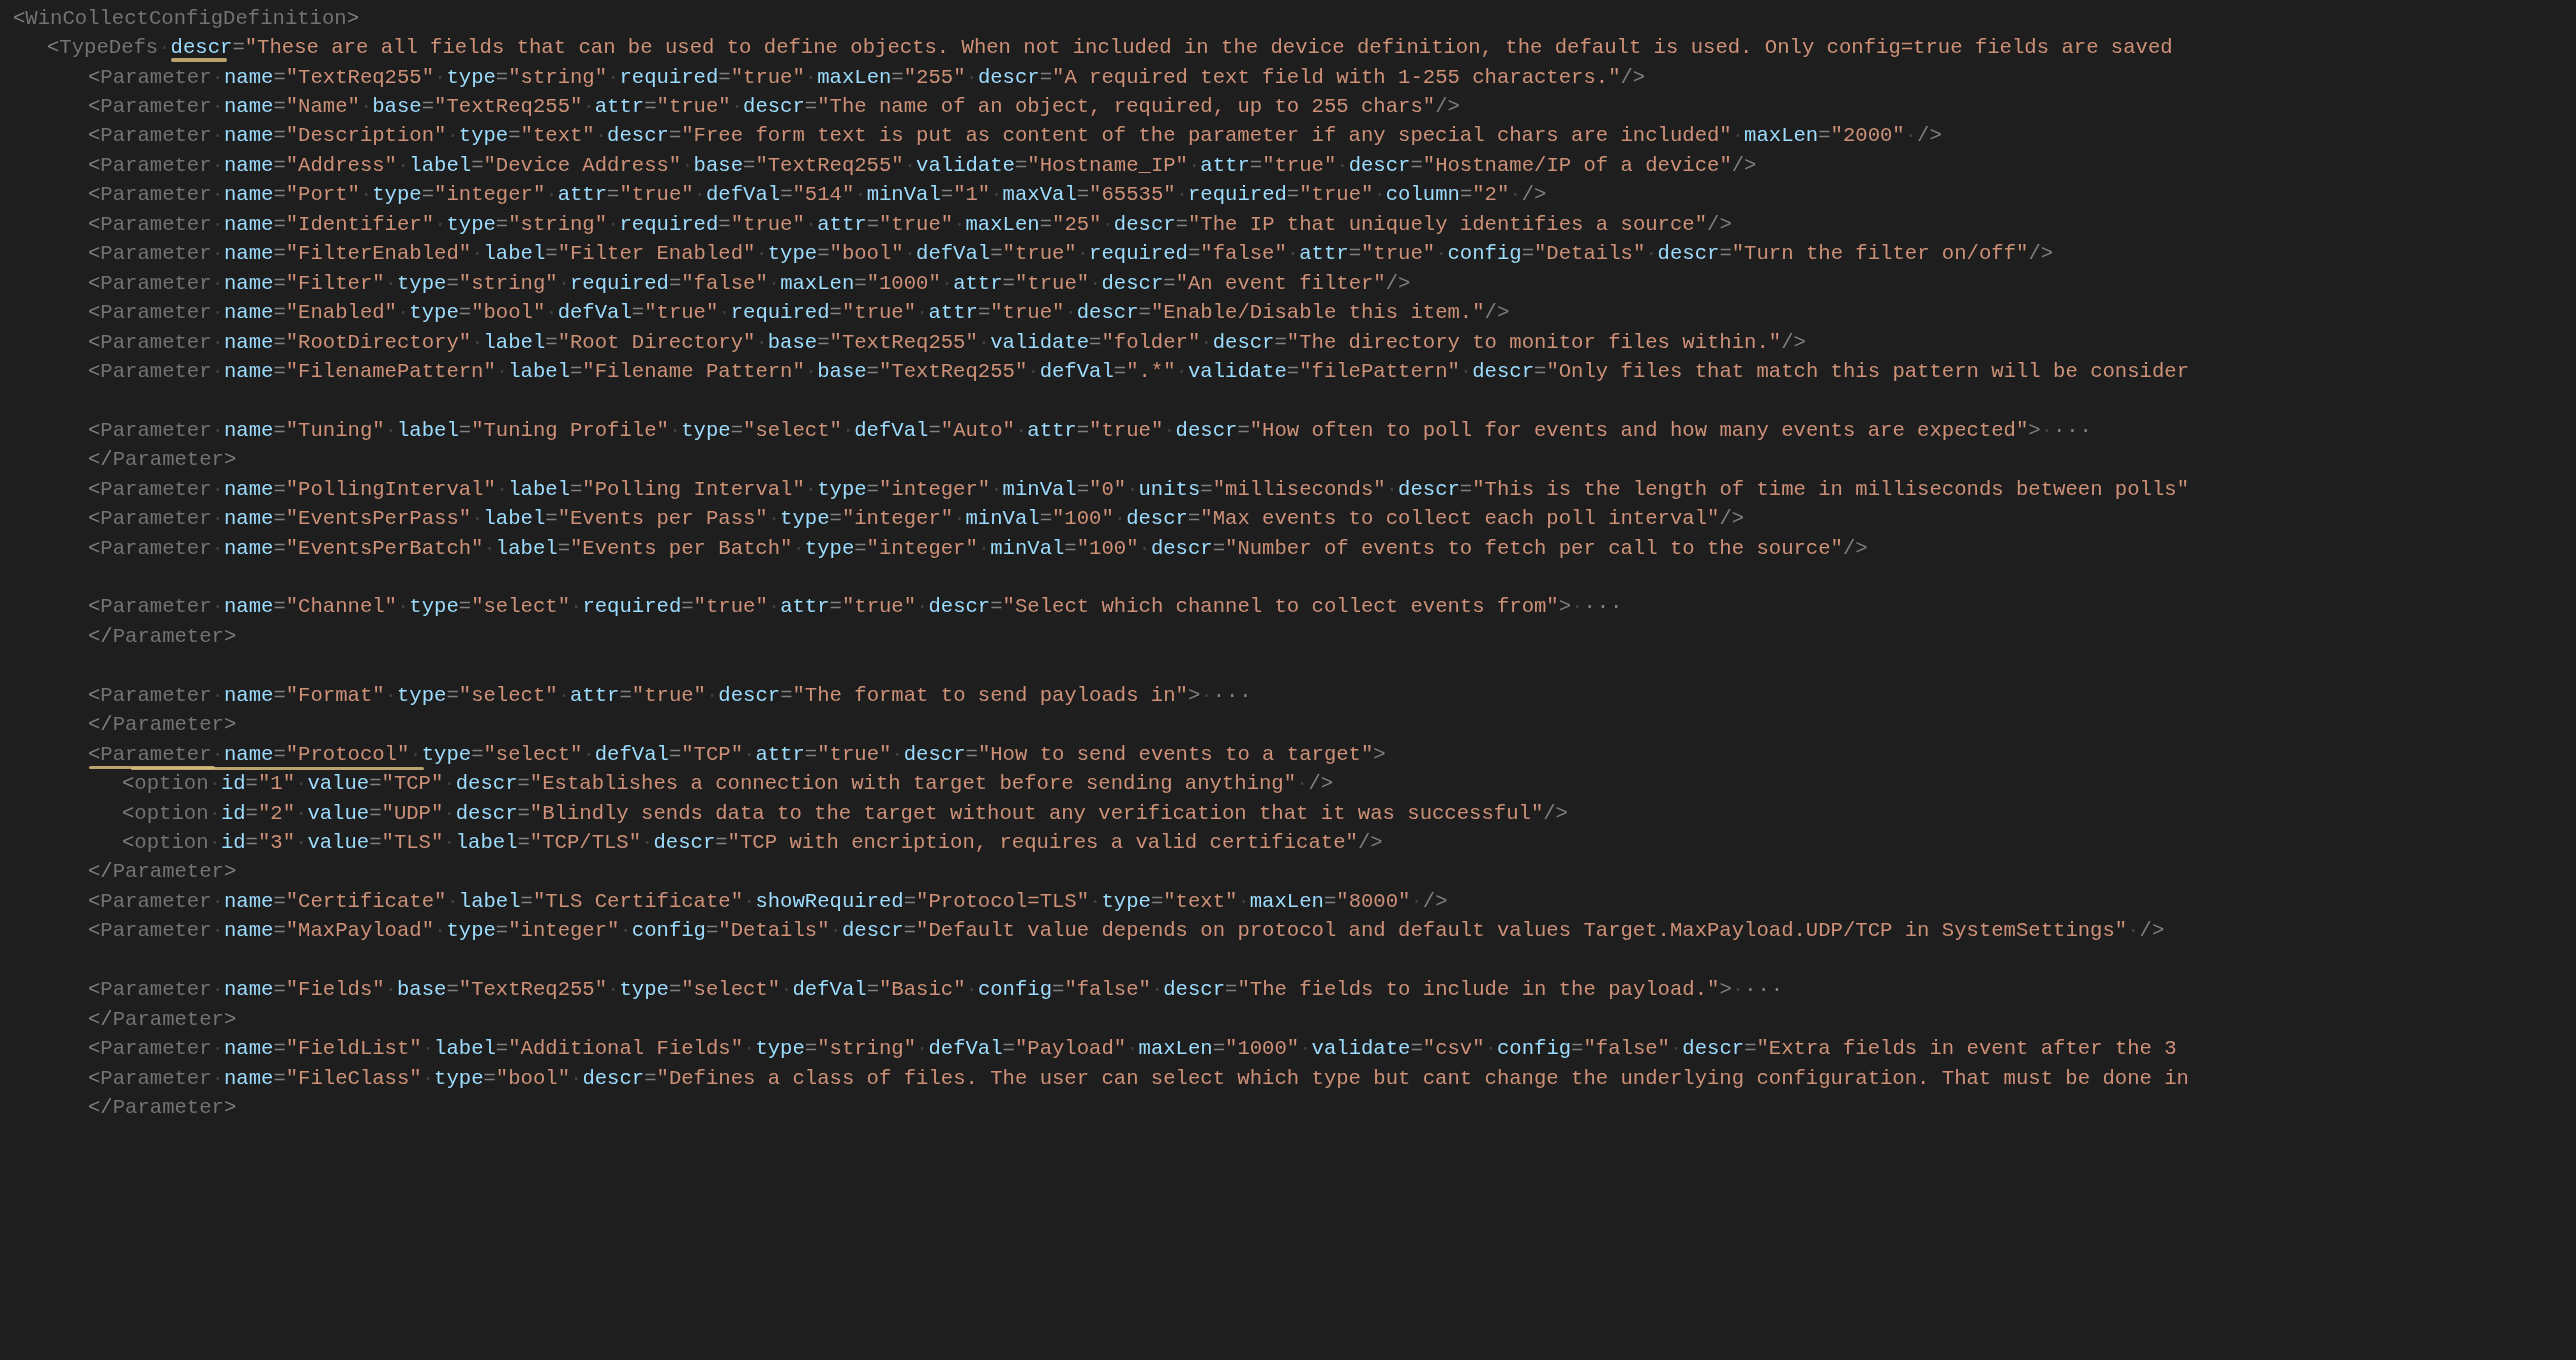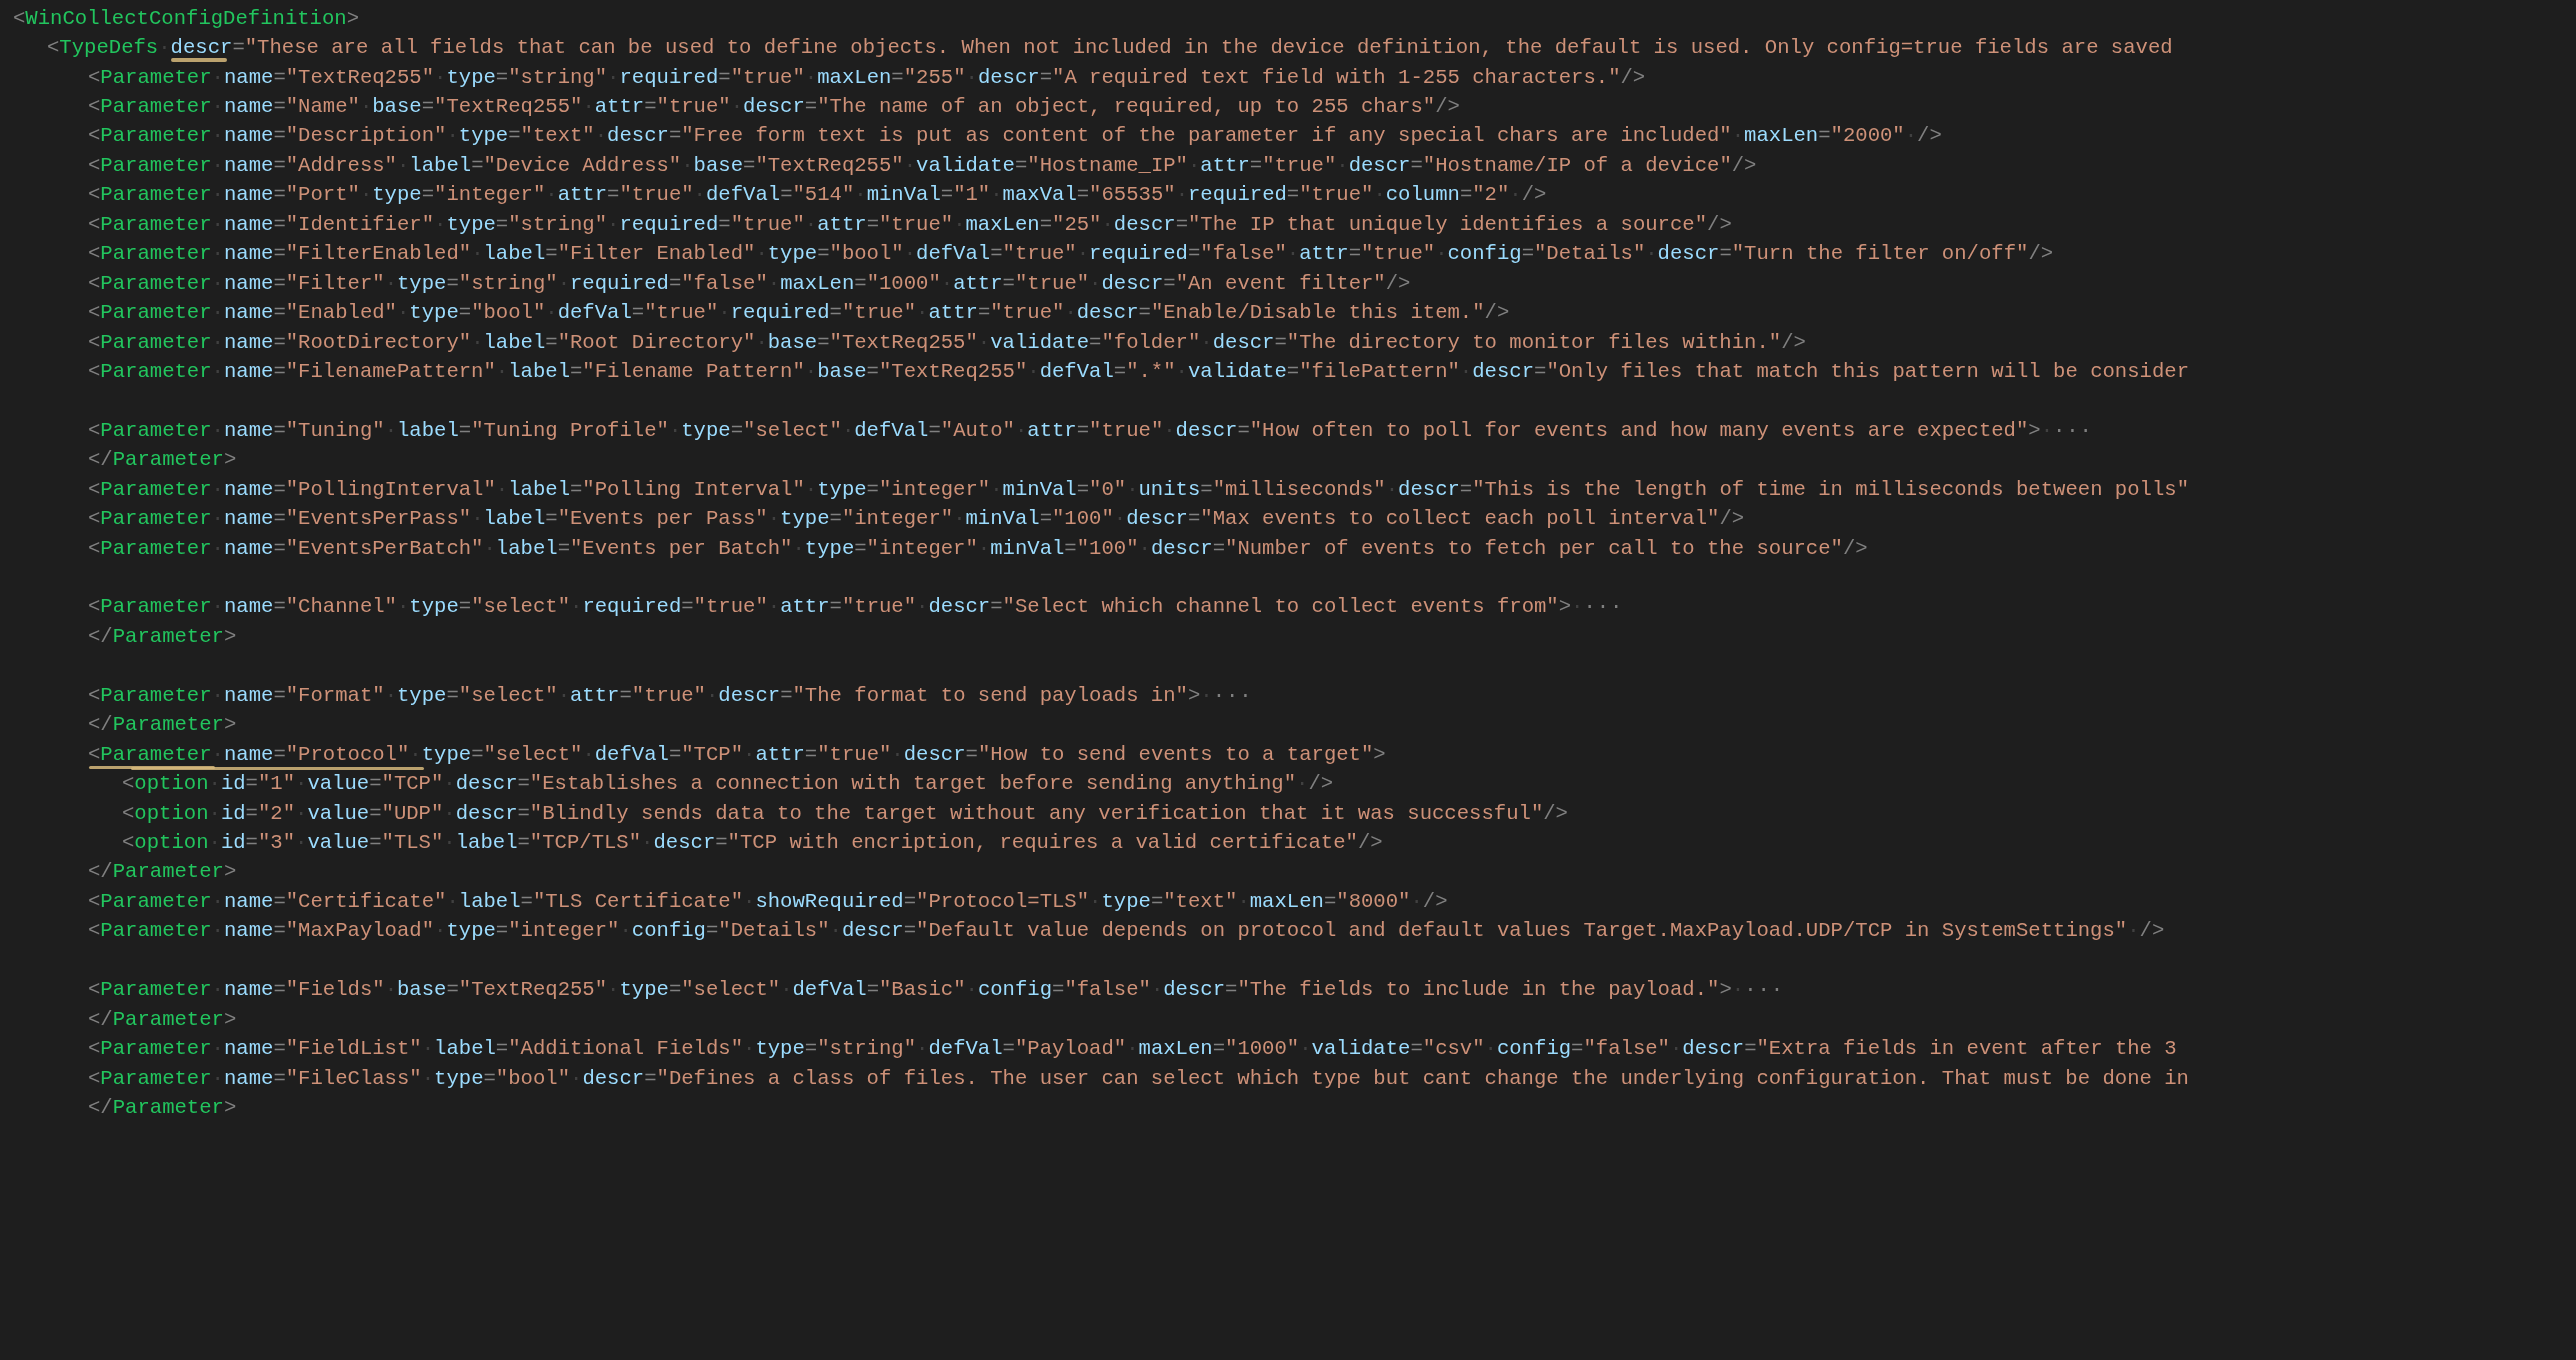--- a/index.html
+++ b/index.html
@@ -10,21 +10,21 @@
     font-family: Consolas, 'Courier New', monospace;
     font-size: 20.6px;
     line-height: 1.43;
     white-space: nowrap;
     overflow-x: hidden;
   }
   .line { position:relative; }
   .i1 { padding-left: 34px; }
   .i2 { padding-left: 75px; }
   .i3 { padding-left: 109px; }
-  .tag   { color:#22c55e;margin-top:36px; }
+  .tag   { color:#737373;margin-top:36px; }
   .attr  { color:#9cdcfe; }
   .str   { color:#ce9178; }
   .brkt  { color:#808080; }
   .ws    { color:#404040; }
   .fold  { color:#808080; letter-spacing:0.9px;}
   .blank { height: 1.43em; }
   .hl {
     position:absolute;
     height:3.7px;
     background:#d7ba7d;

